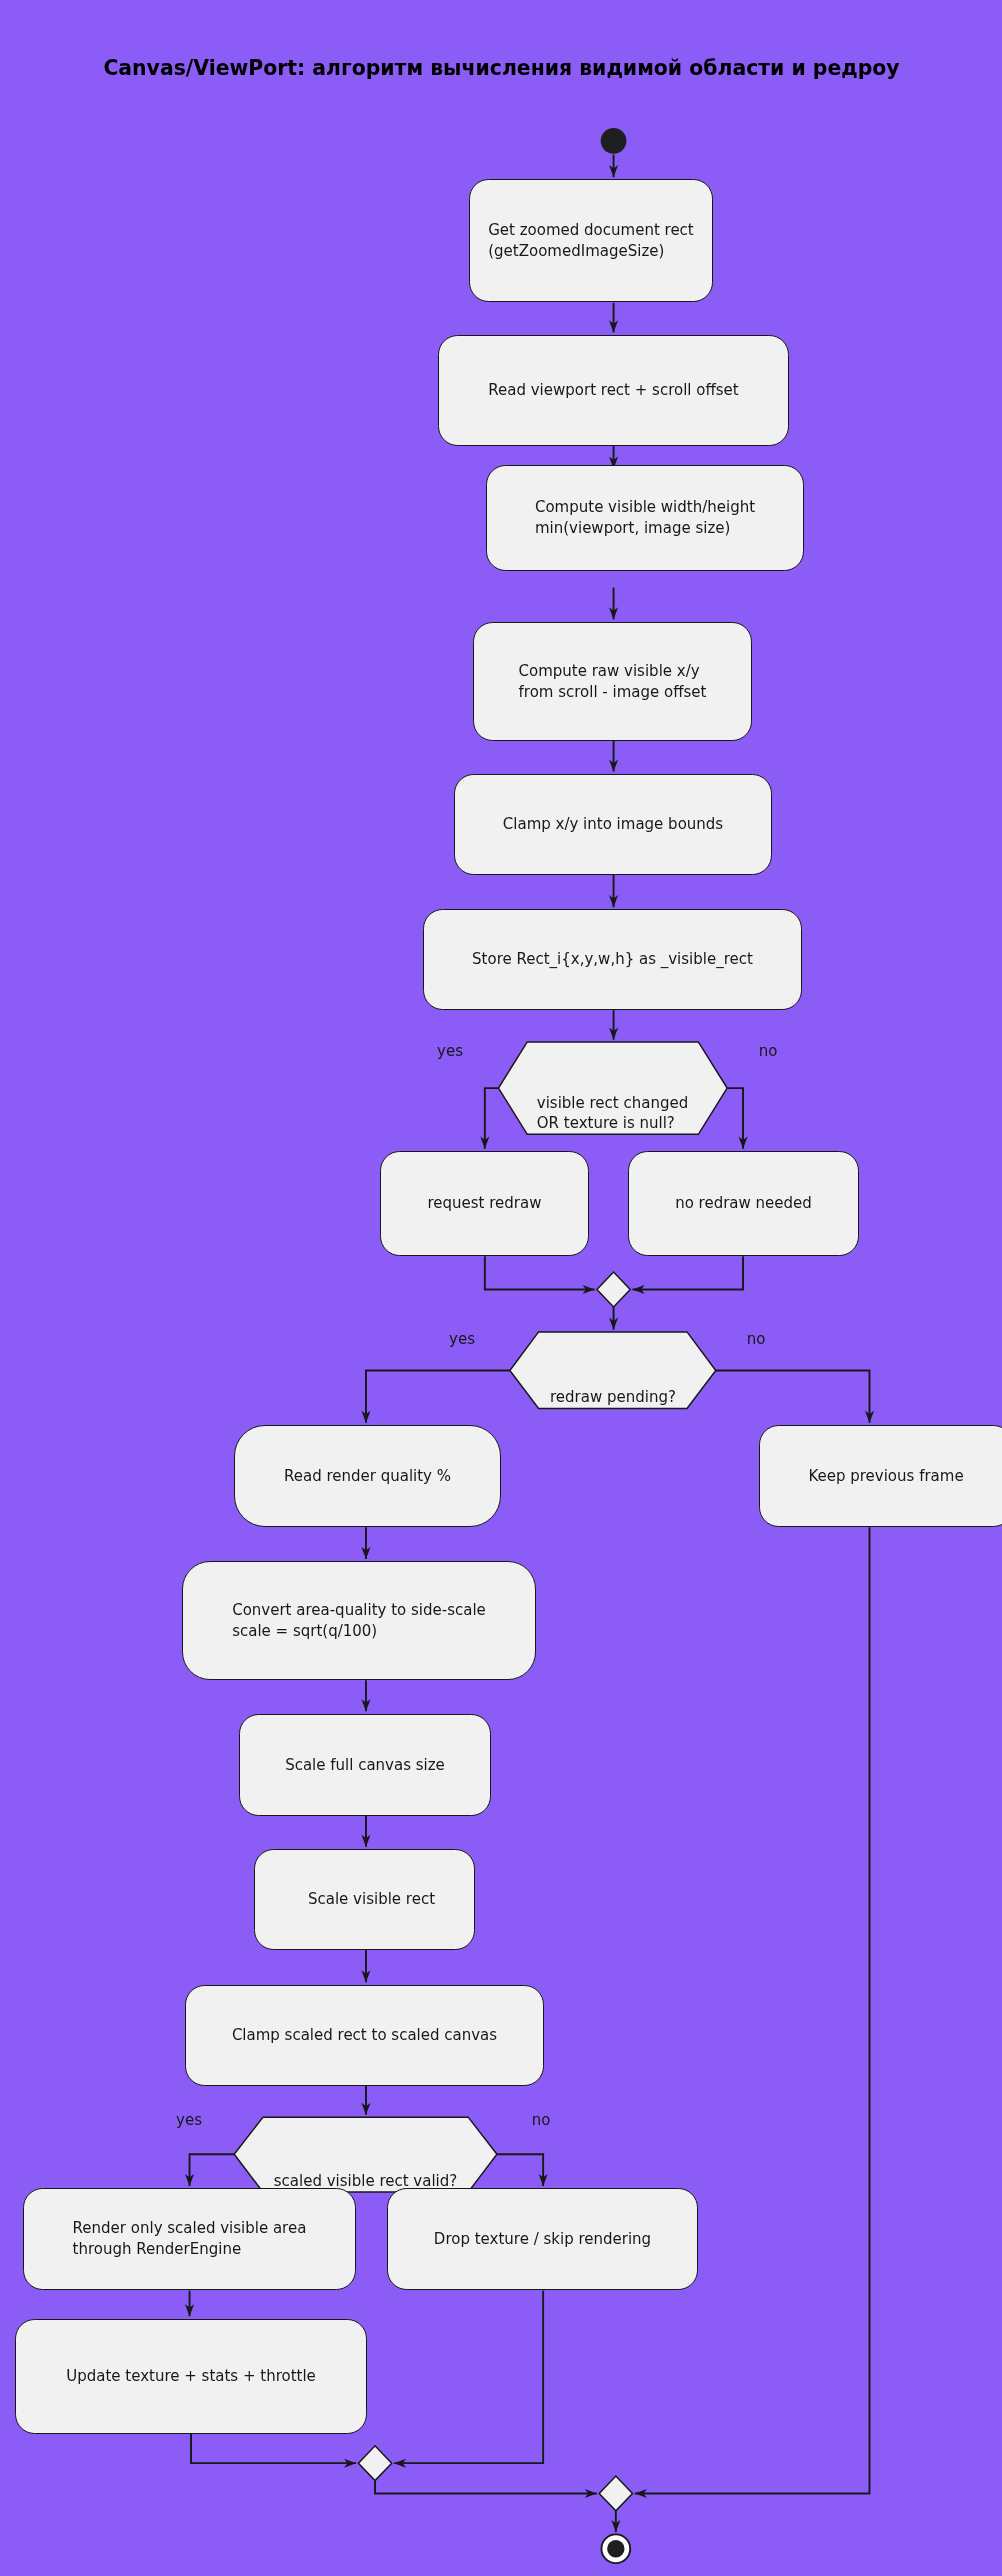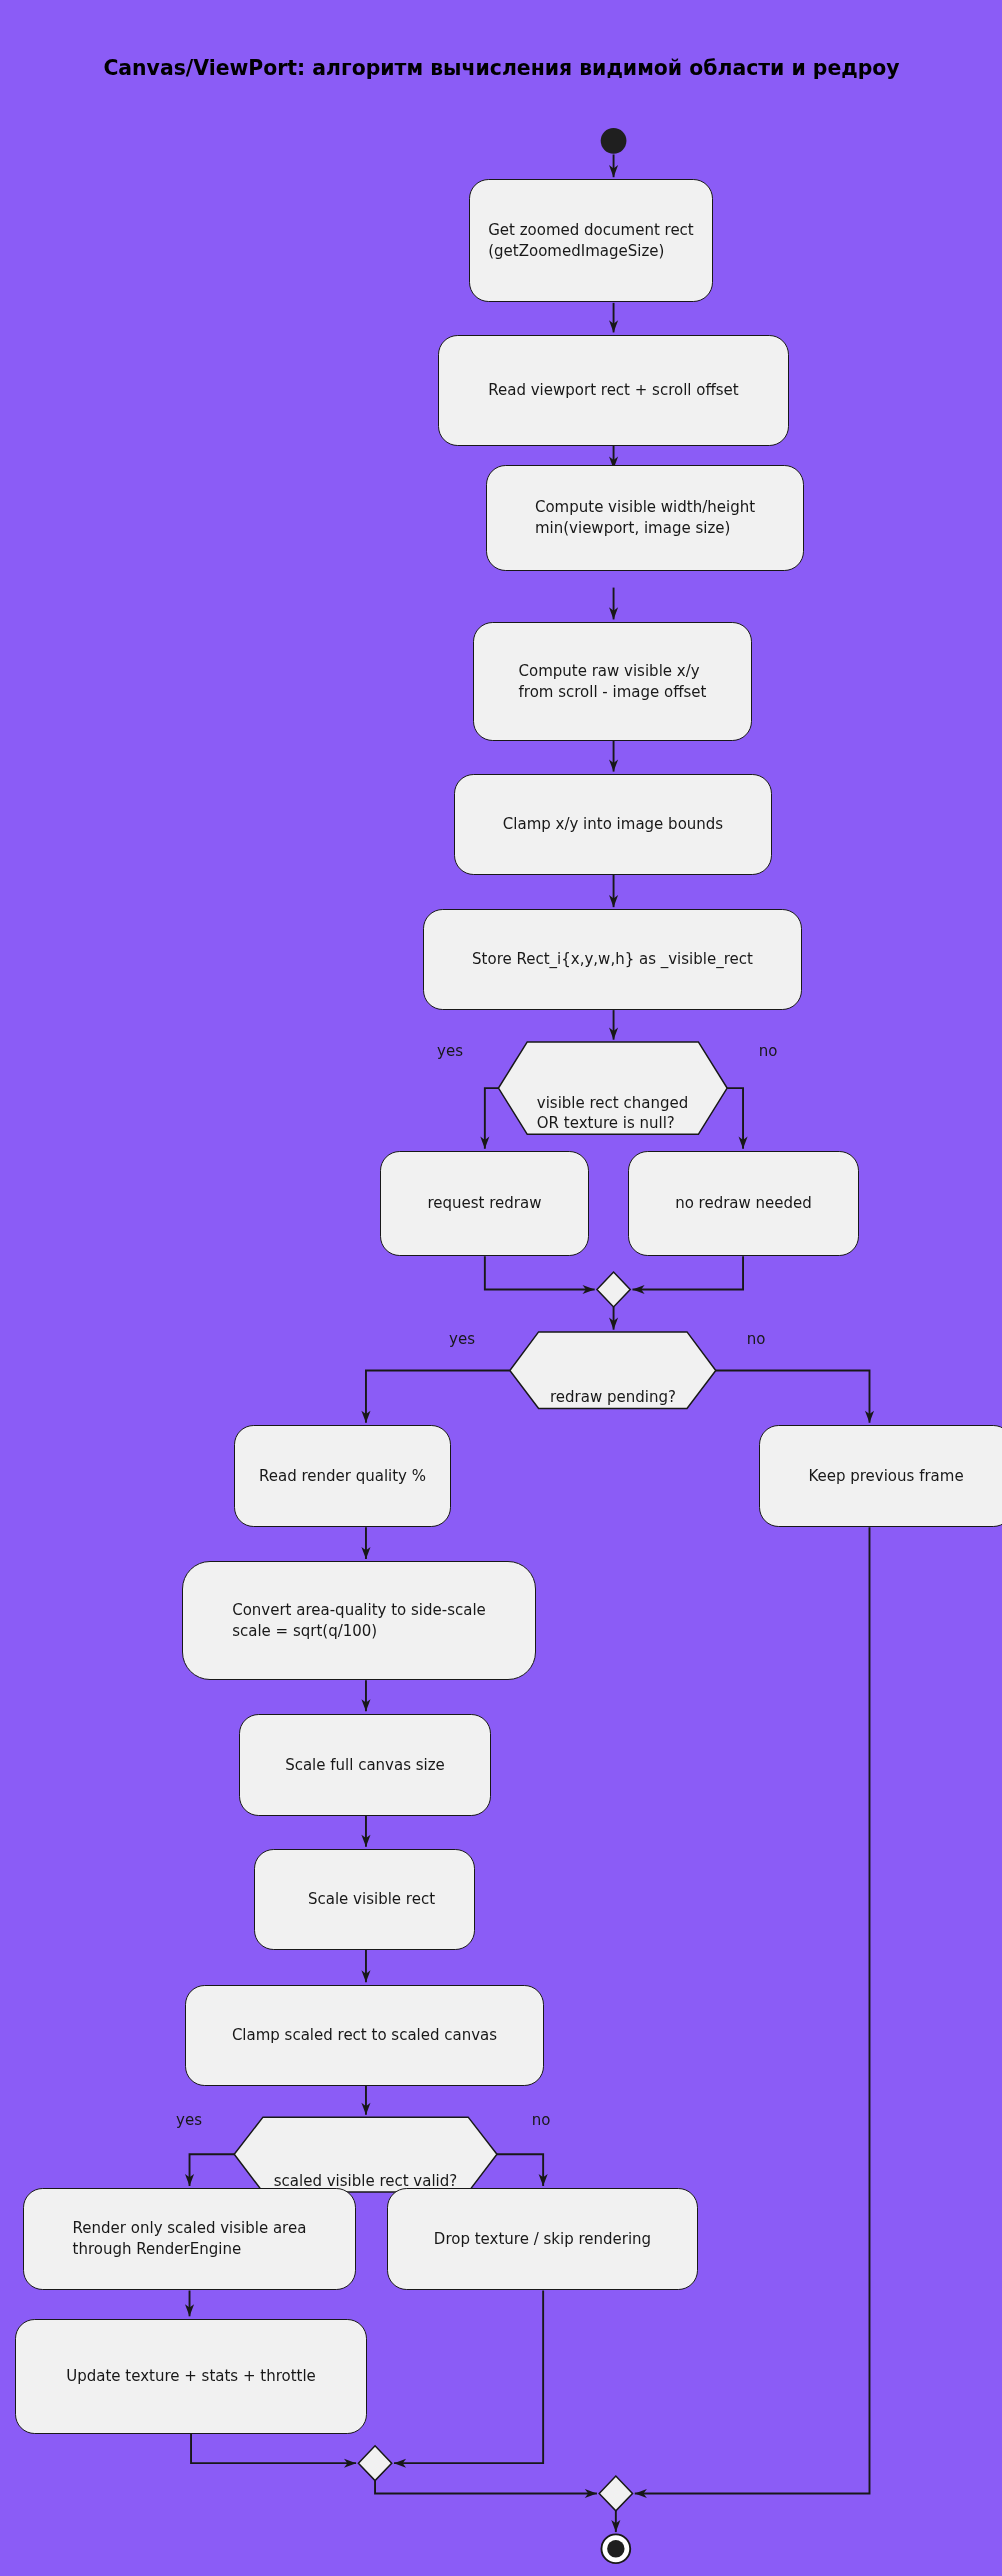--- a/index.html
+++ b/index.html
@@ -154,21 +154,21 @@
   </div>
 
   <div class="node" style="left:628px; top:1151px; width:231px; height:105px;">
     <div class="lbl">no redraw needed</div>
   </div>
 
   <div class="node" style="left:380px; top:1151px; width:209px; height:105px;">
     <div class="lbl">request redraw</div>
   </div>
 
-  <div class="node" style="left:234px; top:1425px; width:217px; height:102px;">
+  <div class="node" style="left:234px; top:1425px; width:267px; height:102px;border-radius:31px;">
     <div class="lbl">Read render quality %</div>
   </div>
 
   <div class="node" style="left:742px; top:1425px; width:254px; height:102px;margin-left:17px;">
     <div class="lbl">Keep previous frame</div>
   </div>
 
   <div class="node" style="left:182px; top:1561px; width:354px; height:119px;border-radius:28px;">
     <div class="lbl">Convert area-quality to side-scale
 scale = sqrt(q/100)</div>

